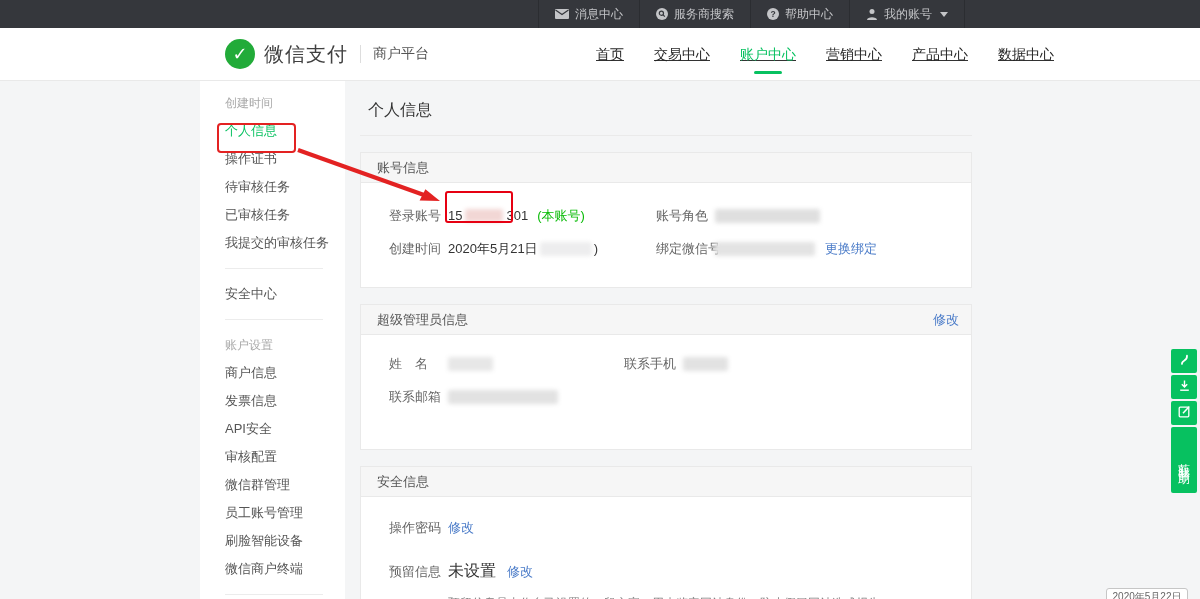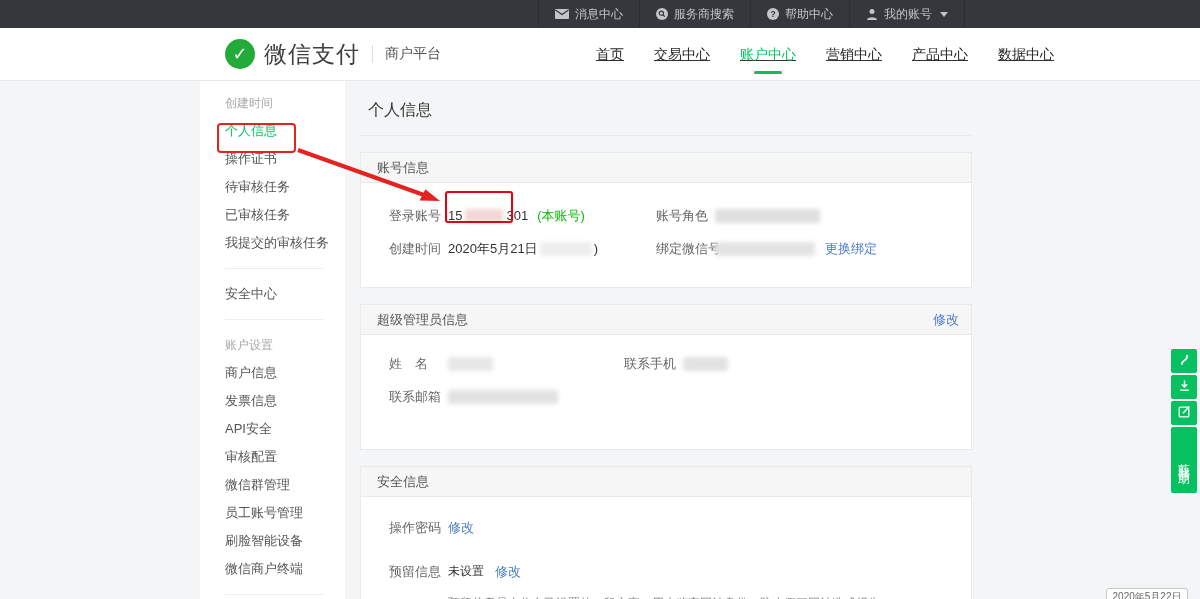--- a/index.html
+++ b/index.html
@@ -36,21 +36,21 @@
   }
   .brand-area {
     position:absolute; left:225px; top:0; height:52px;
     display:flex; align-items:center;
   }
   .logo-circle {
     width:30px; height:30px; border-radius:50%; background:#22ab39;
     color:#fff; font-size:18px; font-weight:bold;
     display:flex; align-items:center; justify-content:center; margin-right:9px;
   }
-  .brand-name { font-size:23px; color:#404040; letter-spacing:1px; }
+  .brand-name { font-size:20px; color:#404040; letter-spacing:1px; }
   .brand-sep { width:1px; height:18px; background:#ddd; margin:0 12px; }
   .portal-name { font-size:14px; color:#555; }
   .nav {
     position:absolute; left:590px; top:0; height:52px;
     display:flex; gap:18px;text-decoration:underline;
   }
   .nav-item {
     position:relative; height:52px; line-height:52px;
     font-size:14px; color:#262626; cursor:pointer; padding:0 6px;
   }
@@ -93,21 +93,21 @@
   }
   .blur.pink { background:#f2d7d5; width:38px; height:13px; margin:0 3px; }
   .blur.role { width:105px; background:#dfdfdf; }
   .blur.wx   { width:100px; background:#e3e3e3; margin-right:10px; }
   .blur.date { width:52px; background:#ededee; margin:0 2px; }
   .blur.name { width:45px; }
   .blur.phone{ width:45px; background:#e2e2e2; }
   .blur.mail { width:110px; background:#e2e2e2; }
   .green-tag { color:#09bb07; font-size:13px; margin-left:9px; }
   .blue-link { color:#4a7bc8; font-size:13px; cursor:pointer; }
-  .status-txt { font-size:12px; color:#333; margin-right:11px; }
+  .status-txt { font-size:16px; color:#333; margin-right:11px; }
   .desc-block { margin:8px 0 30px 87px; }
   .desc-line { font-size:12px; color:#808080; line-height:15.5px; }
   .sec-gap { height:11px; }
   
   .float-bar {
     position:absolute; right:3px; top:349px; width:26px;
     display:flex; flex-direction:column; gap:2px; z-index:30;
   }
   .float-btn {
     width:26px; height:24px; background:#07c160; border-radius:2px;

